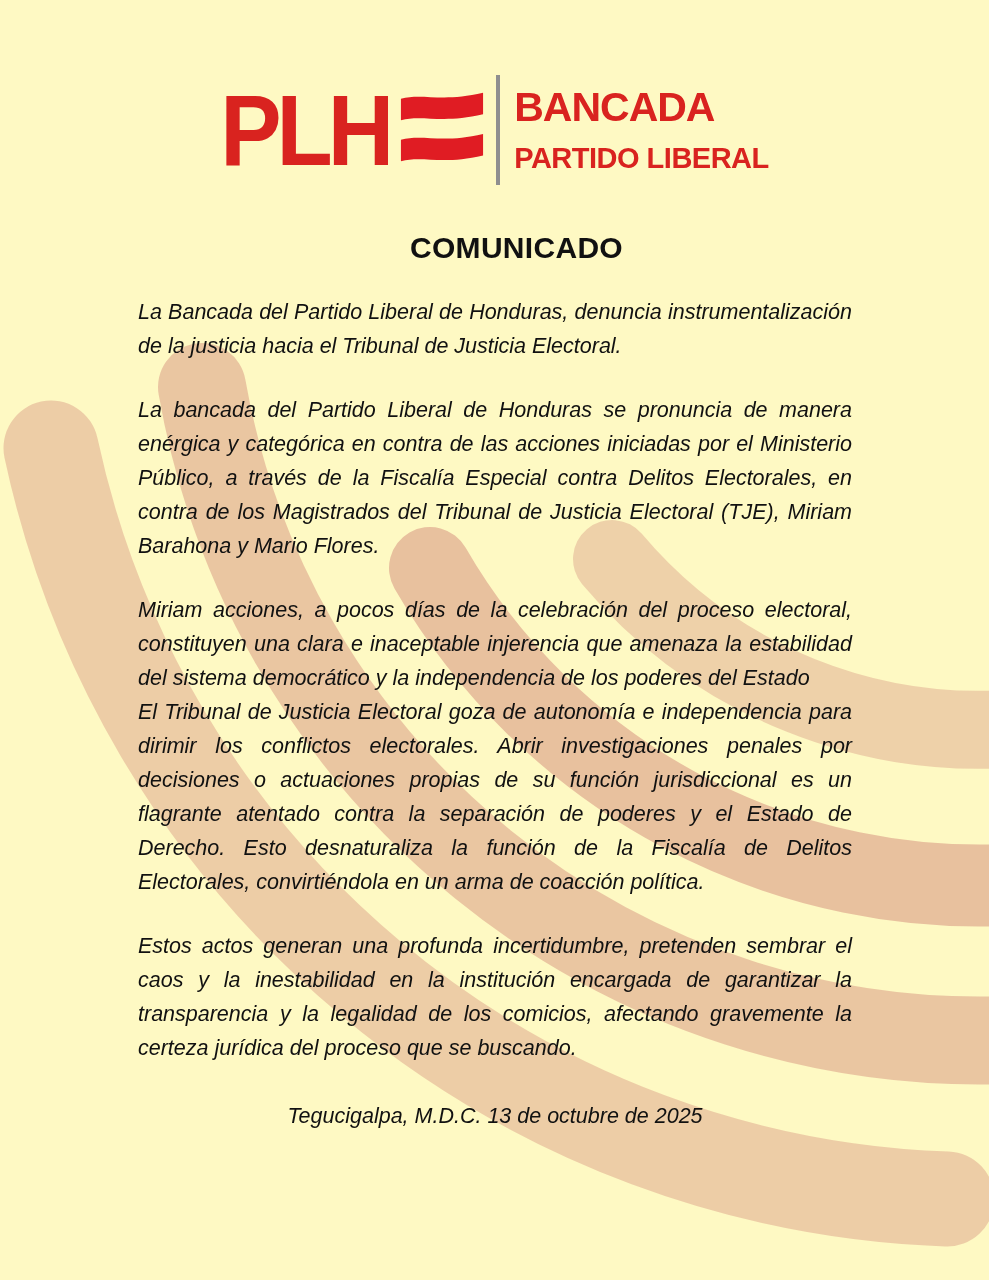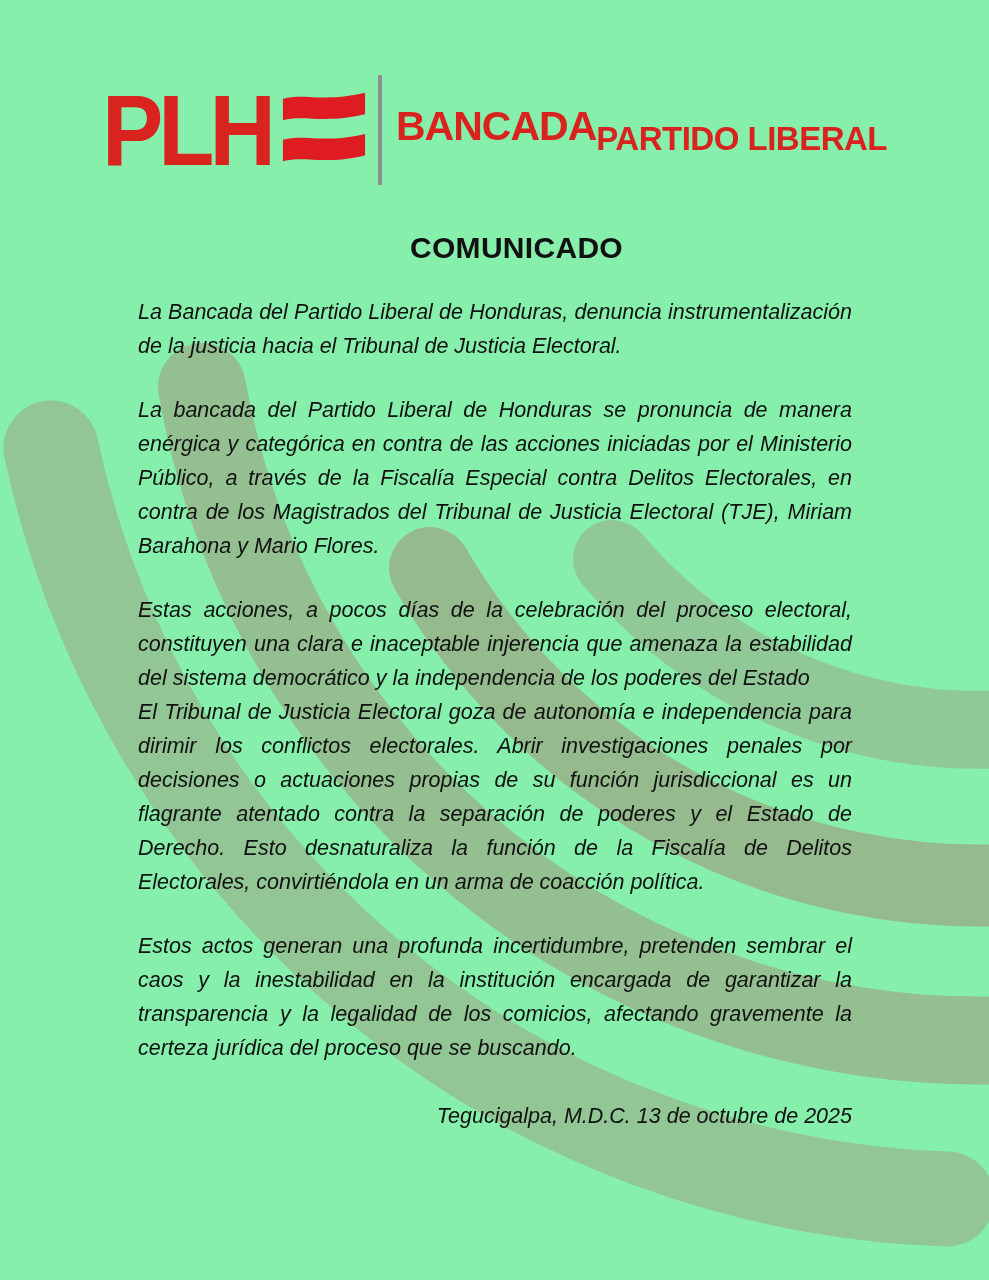--- a/index.html
+++ b/index.html
@@ -1,21 +1,21 @@
 <!DOCTYPE html>
 <html><head>
 <meta charset="utf-8">
 <style>
   html, body { margin: 0; padding: 0; background: #ffffff; }
   .page {
     position: relative;
     width: 989px;
     height: 1280px;
     margin: 0 auto;
-    background: #86efac;
+    background: #fef9c3;
     overflow: hidden;
     font-family: "Liberation Sans", sans-serif;
     color: #111111;
   }
   .watermark {
     position: absolute;
     inset: 0;
     z-index: 0;
     pointer-events: none;
   }
@@ -38,30 +38,30 @@
     color: #d9231f;
     transform: scaleY(1.08);
   }
   .flagicon { width: 88px; height: 92px; margin-left: 9px; }
   .logo-divider {
     width: 4px;
     height: 110px;
     background: #8f8f8f;
     margin: 0 14px 0 10px;
   }
-  .bancada { display: flex; flex-direction: row; }
+  .bancada { display: flex; flex-direction: column; }
   .bancada .b1 {
     font-size: 41px;
     font-weight: 800;
     line-height: 1;
     letter-spacing: -1px;
     color: #d9231f;
   }
   .bancada .b2 {
-    font-size: 33px;
+    font-size: 29px;
     font-weight: 800;
     line-height: 1;
     letter-spacing: -0.5px;
     margin-top: 16px;
     color: #d9231f;
   }
 
   
   h1.doc-title {
     margin: 44px 0 0 0;
@@ -78,21 +78,21 @@
     width: 714px;
     margin: 30px 0 0 138px;
     font-size: 21.5px;
     line-height: 34px;
     text-align: justify;
     font-style: italic;
   }
   .bodytext p { margin: 0 0 30px 0; }
   .bodytext p.tight { margin-bottom: 0; }
   .dateline {
-    text-align: right;
+    text-align: center;
     margin-top: 34px !important;
   }
 </style>
 </head>
 <body>
 
 <div class="page">
 
   <svg class="watermark" viewBox="0 0 989 1280" width="989" height="1280" aria-hidden="true">
     <g fill="none" stroke="#b8434c" stroke-linecap="round">
@@ -119,20 +119,20 @@
         <span class="b1">BANCADA</span>
         <span class="b2">PARTIDO LIBERAL</span>
       </div>
     </header>
 
     <h1 class="doc-title">COMUNICADO</h1>
 
     <main class="bodytext">
       <p>La Bancada del Partido Liberal de Honduras, denuncia instrumentalización de la justicia hacia el Tribunal de Justicia Electoral.</p>
       <p>La bancada del Partido Liberal de Honduras se pronuncia de manera enérgica y categórica en contra de las acciones iniciadas por el Ministerio Público, a través de la Fiscalía Especial contra Delitos Electorales, en contra de los Magistrados del Tribunal de Justicia Electoral (TJE), Miriam Barahona y Mario Flores.</p>
-      <p class="tight">Estas acciones, a pocos días de la celebración del proceso electoral, constituyen una clara e inaceptable injerencia que amenaza la estabilidad del sistema democrático y la independencia de los poderes del Estado</p>
+      <p class="tight">Miriam acciones, a pocos días de la celebración del proceso electoral, constituyen una clara e inaceptable injerencia que amenaza la estabilidad del sistema democrático y la independencia de los poderes del Estado</p>
       <p>El Tribunal de Justicia Electoral goza de autonomía e independencia para dirimir los conflictos electorales. Abrir investigaciones penales por decisiones o actuaciones propias de su función jurisdiccional es un flagrante atentado contra la separación de poderes y el Estado de Derecho. Esto desnaturaliza la función de la Fiscalía de Delitos Electorales, convirtiéndola en un arma de coacción política.</p>
       <p>Estos actos generan una profunda incertidumbre, pretenden sembrar el caos y la inestabilidad en la institución encargada de garantizar la transparencia y la legalidad de los comicios, afectando gravemente la certeza jurídica del proceso que se buscando.</p>
       <p class="dateline">Tegucigalpa, M.D.C. 13 de octubre de 2025</p>
     </main>
 
   </div>
 </div>
 
 </body></html>

